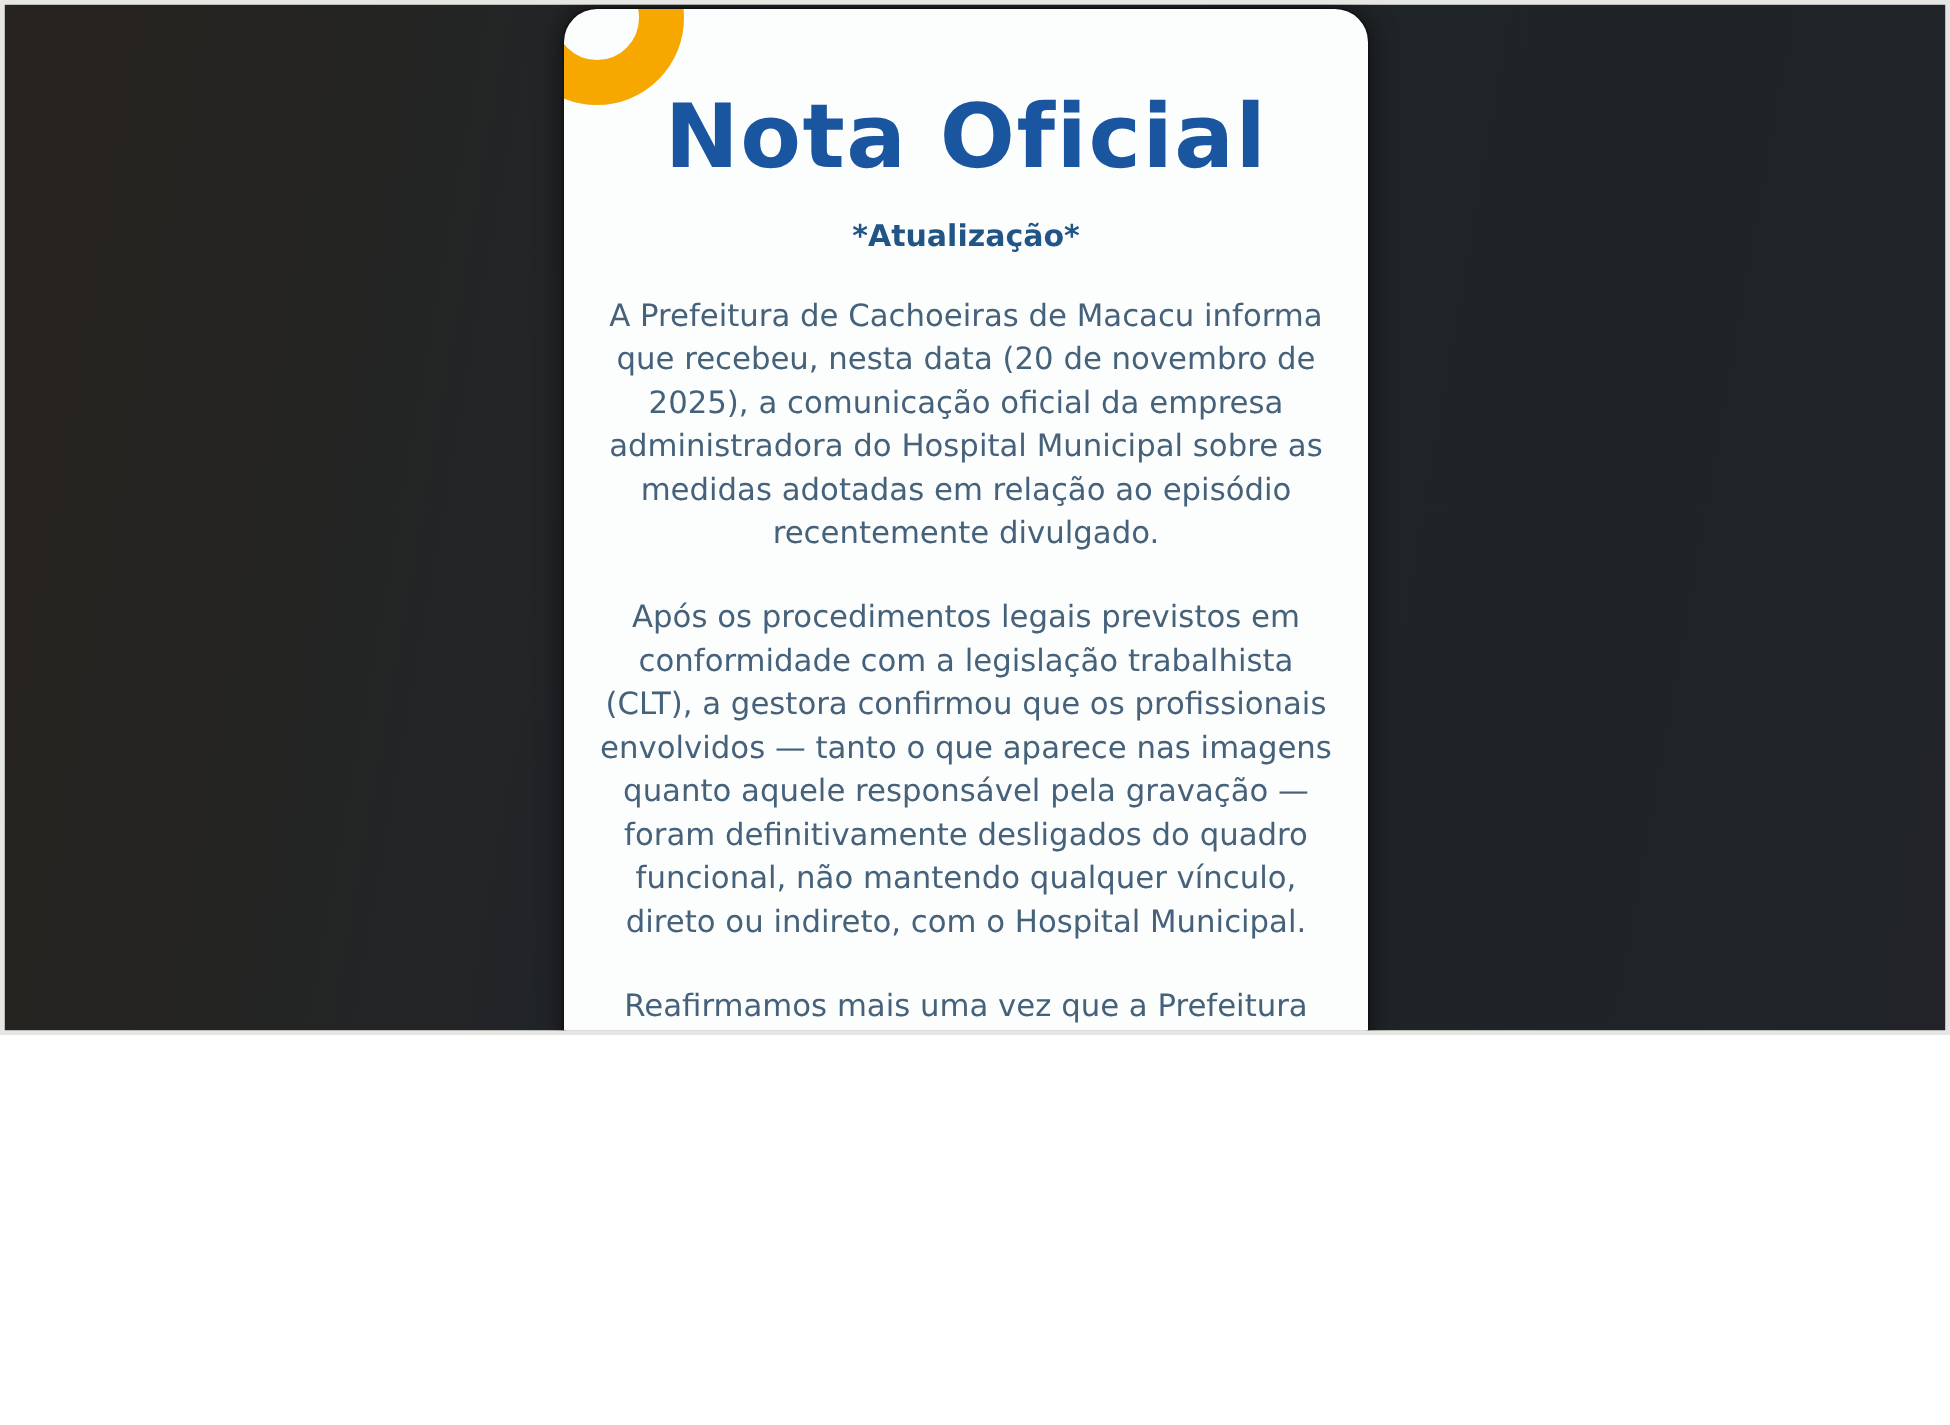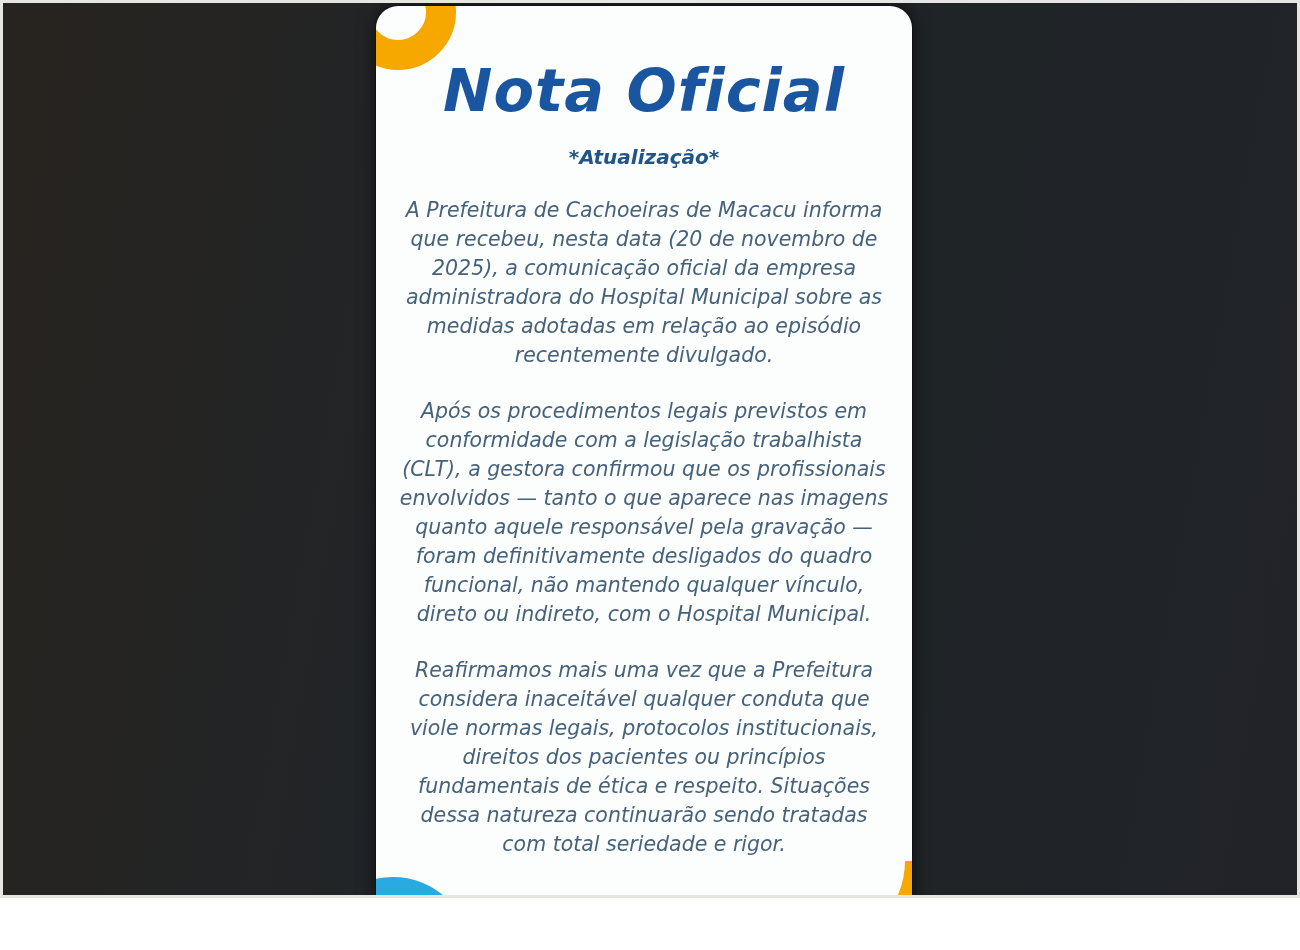--- a/index.html
+++ b/index.html
@@ -9,25 +9,24 @@
     --body-blue:#46627B;
     --logo-blue:#1B75BC;
     --tan:#9C7A52;
     --card-bg:#FCFDFD;
   }
   *{margin:0;padding:0;box-sizing:border-box;}
   html,body{width:1300px;height:950px;overflow:hidden;}
   body{font-family:"DejaVu Sans","Liberation Sans",sans-serif;}
 
   .stage{
-    position:relative;width:1300px;height:898px;
+    position:relative;width:1300px;height:690px;
     background:linear-gradient(100deg,#27231e 0%,#212529 38%,#1f2427 70%,#212328 100%);
     border:3px solid #e6e6e2;
     overflow:hidden;
-    font-style:italic;
   }
 
   .card{
     position:absolute;left:373px;top:3px;width:536px;height:941px;
     background:var(--card-bg);
     border-radius:22px;
     overflow:hidden;
     box-shadow:0 0 18px rgba(0,0,0,.6),0 0 2px rgba(0,0,0,.9);
   }
 

